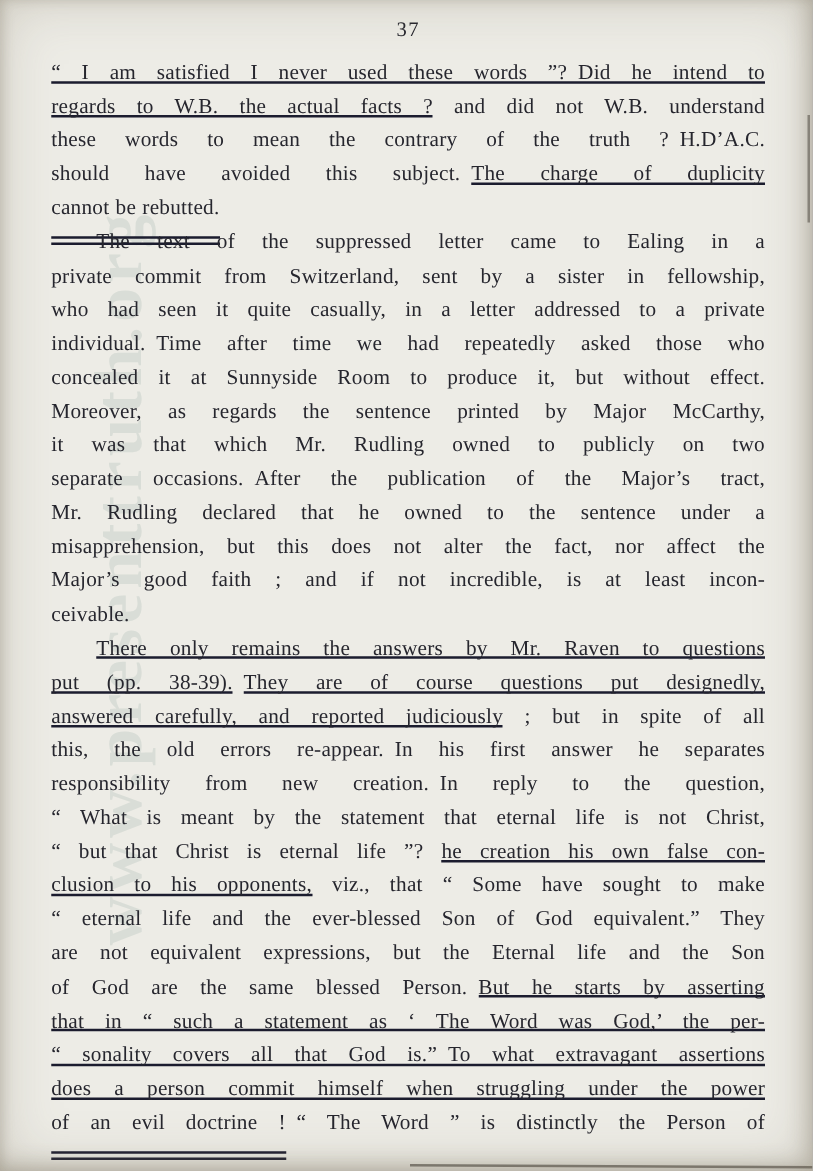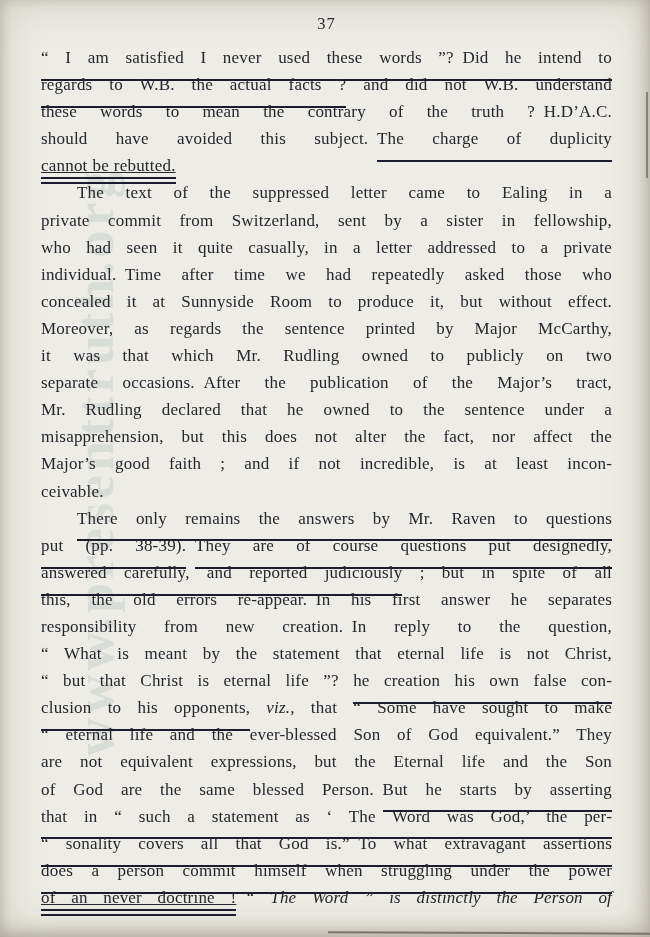--- a/index.html
+++ b/index.html
@@ -53,31 +53,30 @@
     text-align:justify;text-align-last:justify;
     word-spacing:0.5px;letter-spacing:0.2px;
   }
   .line.left{text-align-last:left;}
   .line.indent{text-indent:36px;}
   .u{
     background-image:linear-gradient(var(--ul),var(--ul));
     background-repeat:no-repeat;
     background-size:100% 2.2px;
     background-position:0 100%;
-    padding-bottom:14px;
+    padding-bottom:0;
   }
   .uu{
     background-image:linear-gradient(var(--ul),var(--ul)),linear-gradient(var(--ul),var(--ul));
     background-repeat:no-repeat,no-repeat;
     background-size:100% 2.2px,100% 2.2px;
     background-position:0 calc(100% - 5px),0 100%;
-    padding-bottom:9px;
-    text-decoration:underline;
+    padding-bottom:21px;
   }
-  .i{font-style:italic;}
+  .i{}
 </style>
 </head>
 <body>
 
 <div class="sheet">
   <div class="watermark">www.presenttruth.org</div>
   <div class="content">
     <div class="pagenum">37</div>
     <div id="text-lines">
         <div class="line"><span class="u">“ I am satisfied I never used these words ”? Did he intend to</span></div>
@@ -104,19 +103,19 @@
         <div class="line"><span>responsibility from new creation. In reply to the question,</span></div>
         <div class="line"><span>“ What is meant by the statement that eternal life is not Christ,</span></div>
         <div class="line"><span>“ but that Christ is eternal life ”? </span><span class="u">he creation his own false con-</span></div>
         <div class="line"><span class="u">clusion to his opponents,</span><span> </span><span class="i">viz.,</span><span> that “ Some have sought to make</span></div>
         <div class="line"><span>“ eternal life and the ever-blessed Son of God equivalent.” They</span></div>
         <div class="line"><span>are not equivalent expressions, but the Eternal life and the Son</span></div>
         <div class="line"><span>of God are the same blessed Person. </span><span class="u">But he starts by asserting</span></div>
         <div class="line"><span class="u">that in “ such a statement as ‘ The Word was God,’ the per-</span></div>
         <div class="line"><span class="u">“ sonality covers all that God is.” To what extravagant assertions</span></div>
         <div class="line"><span class="u">does a person commit himself when struggling under the power</span></div>
-        <div class="line"><span class="uu">of an never doctrine !</span><span> </span><span class="i">“ The Word ” is distinctly the Person of</span></div>
+        <div class="line"><span class="uu">of an evil doctrine !</span><span> </span><span class="i">“ The Word ” is distinctly the Person of</span></div>
       </div>
   </div>
   <div class="edge-right-line"></div>
   <div class="edge-bottom-line"></div>
   <div class="vignette"></div>
 </div>
 
 </body></html>

